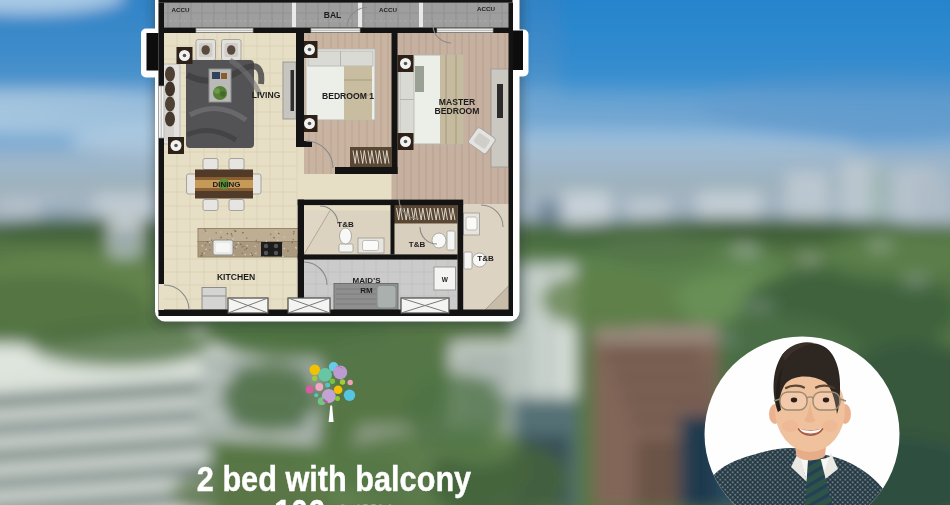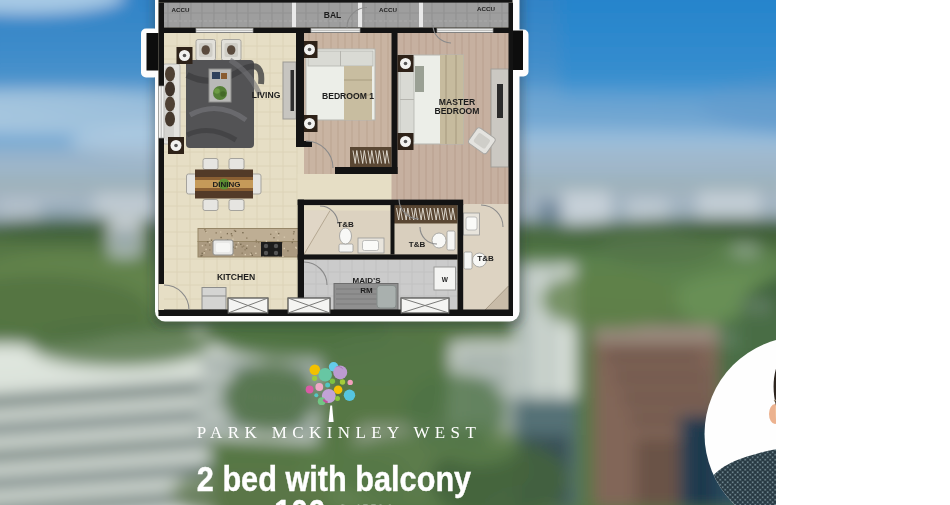--- a/index.html
+++ b/index.html
@@ -1,15 +1,15 @@
 <!DOCTYPE html>
 <html><head><meta charset="utf-8">
 <style>
   html,body{margin:0;padding:0;}
-  #canvas{position:relative;width:776px;height:505px;overflow:hidden;background:#6f8f5c;font-family:"Liberation Sans",sans-serif;}
+  #canvas{position:relative;width:950px;height:505px;overflow:hidden;background:#6f8f5c;font-family:"Liberation Sans",sans-serif;}
   #canvas *{box-sizing:border-box;}
   .abs{position:absolute;}
 </style></head>
 <body>
 <div id="canvas">
 <svg class="abs" style="left:0;top:0" width="950" height="505" viewBox="0 0 950 505">
       <defs>
         <filter id="blur9" x="-5%" y="-5%" width="110%" height="110%">
           <feGaussianBlur stdDeviation="8"></feGaussianBlur>
         </filter>
@@ -560,21 +560,20 @@
       <circle cx="48.1" cy="39.8" r="4.3" fill="#f6c101"></circle>
       <circle cx="38.8" cy="46.0" r="7.0" fill="#c2a3d6"></circle>
       <circle cx="59.5" cy="45.2" r="5.7" fill="#55c5e0"></circle>
       <circle cx="26.3" cy="45.2" r="2.0" fill="#57c7c4"></circle>
       <circle cx="31.7" cy="51.2" r="3.9" fill="#71c584"></circle>
       <circle cx="47.5" cy="48.5" r="2.5" fill="#8bc63f"></circle>
       <path d="M45.2,17.5 a5,5 0 0 1 8,2 a7,7 0 0 0 -8,-2z" fill="#9f6aa8"></path>
       <path d="M33.5,49.5 a4,4 0 0 0 4,2.5 a5,5 0 0 1 -4,-2.5z" fill="#c0519b" stroke="#c0519b" stroke-width="2"></path>
       <polygon points="40.3,55.5 42.1,55.5 43.6,72 38.6,72" fill="#ffffff"></polygon>
     </svg>
-<div class="abs" style="left:339px;top:423px;transform:translateX(-50%);white-space:nowrap;font-family:'Liberation Serif',serif;font-size:17px;letter-spacing:5.4px;color:#fff;">PARK MCKINLEY WEST</div>
 <div class="abs" style="left:334px;top:460px;transform:translateX(-50%) scaleX(0.889);white-space:nowrap;font-family:'Liberation Sans',sans-serif;font-size:34.5px;font-weight:bold;color:#fff;-webkit-text-stroke:0.4px #fff;">2 bed with balcony</div>
 <div class="abs" style="left:274px;top:492.7px;transform-origin:left top;transform:scaleX(0.889);white-space:nowrap;font-family:'Liberation Sans',sans-serif;font-size:34.5px;font-weight:bold;color:#fff;-webkit-text-stroke:0.4px #fff;">106 sqm</div>
 <svg class="abs" style="left:704px;top:336px" width="196" height="169" viewBox="0 0 196 169">
       <defs>
         <clipPath id="pc">
           <circle cx="98" cy="98" r="97.5"></circle>
         </clipPath>
         <pattern id="suit" width="5" height="5" patternUnits="userSpaceOnUse">
           <rect width="5" height="5" fill="#3c4e56"></rect>
           <rect width="2.5" height="2.5" fill="#283a44"></rect>

